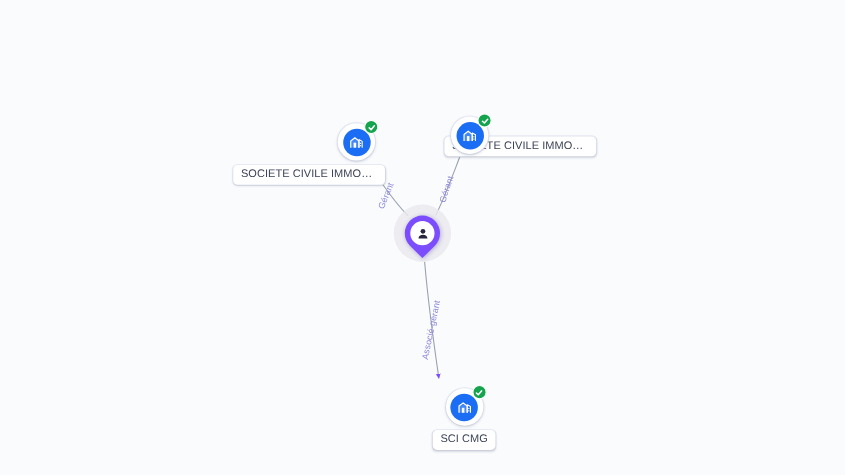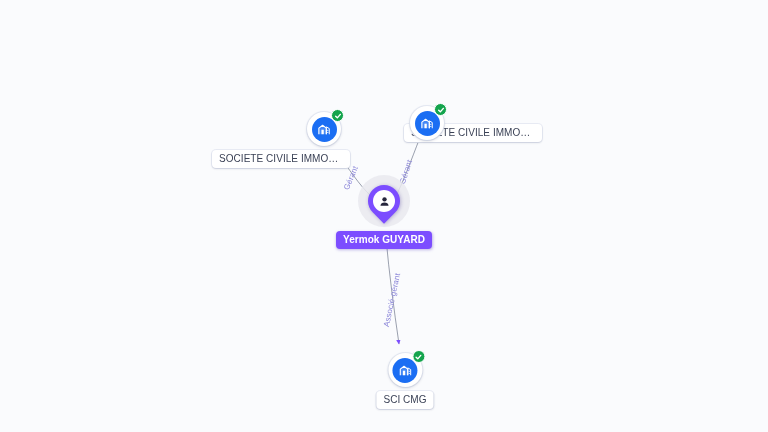--- a/index.html
+++ b/index.html
@@ -231,24 +231,23 @@
       <div class="person-halo"></div>
       <div class="person-pin">
         <div class="person-pin-inner">
           <svg width="13" height="13" viewBox="0 0 24 24" aria-hidden="true">
             <circle cx="12" cy="8" r="4" fill="#26263c"></circle>
             <path fill="#26263c" d="M4.5 20c0-4.1 3.4-6.2 7.5-6.2s7.5 2.1 7.5 6.2z"></path>
           </svg>
         </div>
       </div>
     </div>
-    <div class="node-label person">Yermok GUYARD</div>
-  </div>
-
-  <div class="node" style="left:405px; top:381px;">
+  </div>
+
+  <div class="node" style="left:422px; top:381px;">
     <div class="company-marker">
       <div class="company-disc">
         <svg width="14" height="14" viewBox="0 0 24 24" aria-hidden="true">
           <path fill="#ffffff" d="M3 21V10.2L9.6 5.1L16.2 10.2V21H3Z" opacity="0.18"></path>
           <path fill="none" stroke="#ffffff" stroke-width="1.9" stroke-linejoin="round" d="M3.2 21V10.6L9.6 5.6L16 10.6V21"></path>
           <path fill="none" stroke="#ffffff" stroke-width="1.7" stroke-linejoin="round" d="M16 21V8.4L21 11.2V21"></path>
           <rect x="7.6" y="13.2" width="4" height="7.8" fill="#ffffff"></rect>
           <rect x="17.6" y="13.4" width="1.8" height="1.8" fill="#ffffff"></rect>
           <rect x="17.6" y="17" width="1.8" height="1.8" fill="#ffffff"></rect>
         </svg>

